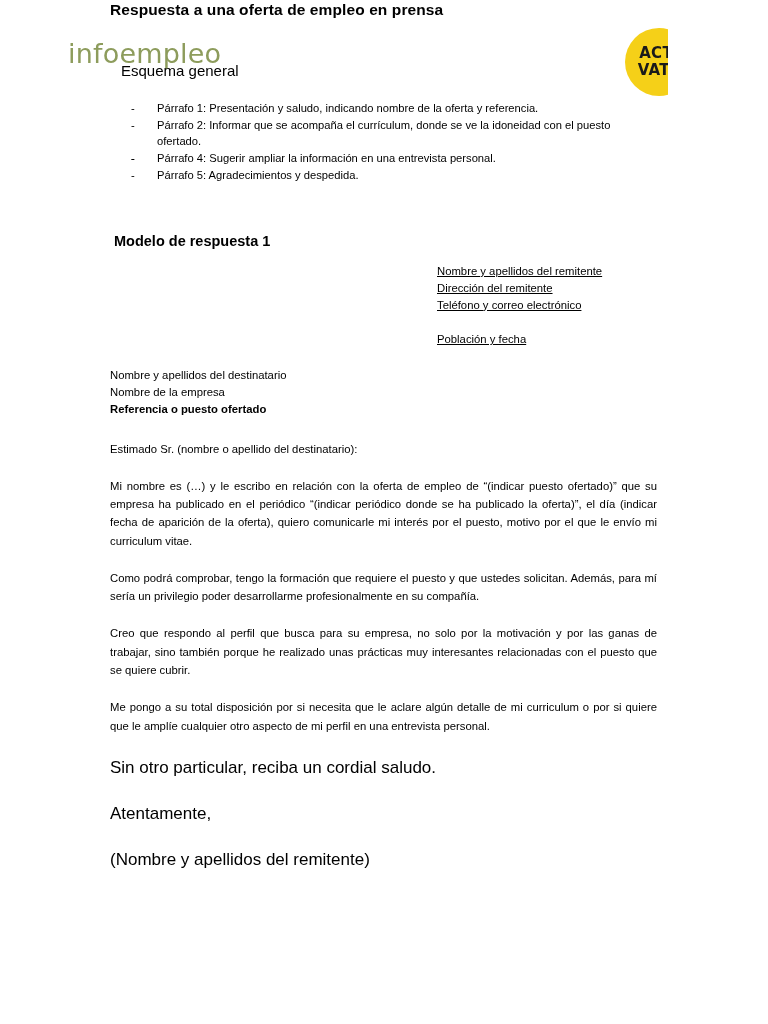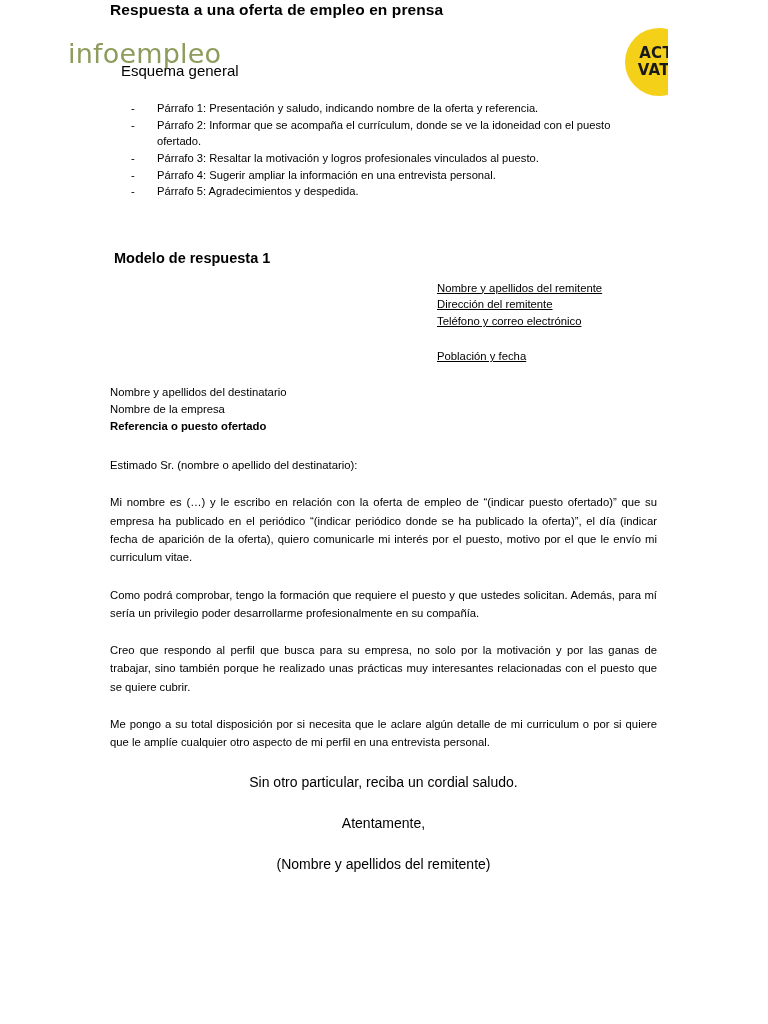--- a/index.html
+++ b/index.html
@@ -147,23 +147,23 @@
     padding-top: 19px;
     font-size: 11.3px;
     line-height: 1.62;
     text-align: justify;
     text-justify: inter-word;
   }
 
   p.closing-par {
     margin: 0;
     padding-top: 19px;
-    font-size: 14px;
+    font-size: 17px;
     line-height: 1.6;
-    text-align: center;
+    text-align: left;
   }
 </style>
 </head>
 <body>
 
 <div class="page">
 
   <div class="brand-logo">infoempleo</div>
 
   <div class="activate-badge">
@@ -181,21 +181,20 @@
       <li>
         <span class="dash">-</span>
         <span>Párrafo 1: Presentación y saludo, indicando nombre de la oferta y referencia.</span>
       </li>
       <li>
         <span class="dash">-</span>
         <span>Párrafo 2: Informar que se acompaña el currículum, donde se ve la idoneidad con el puesto ofertado.</span>
       </li>
       <li>
         <span class="dash">-</span>
-        <span>Párrafo 3: Resaltar la motivación y logros profesionales vinculados al puesto.</span>
       </li>
       <li>
         <span class="dash">-</span>
         <span>Párrafo 4: Sugerir ampliar la información en una entrevista personal.</span>
       </li>
       <li>
         <span class="dash">-</span>
         <span>Párrafo 5: Agradecimientos y despedida.</span>
       </li>
     </ul>

